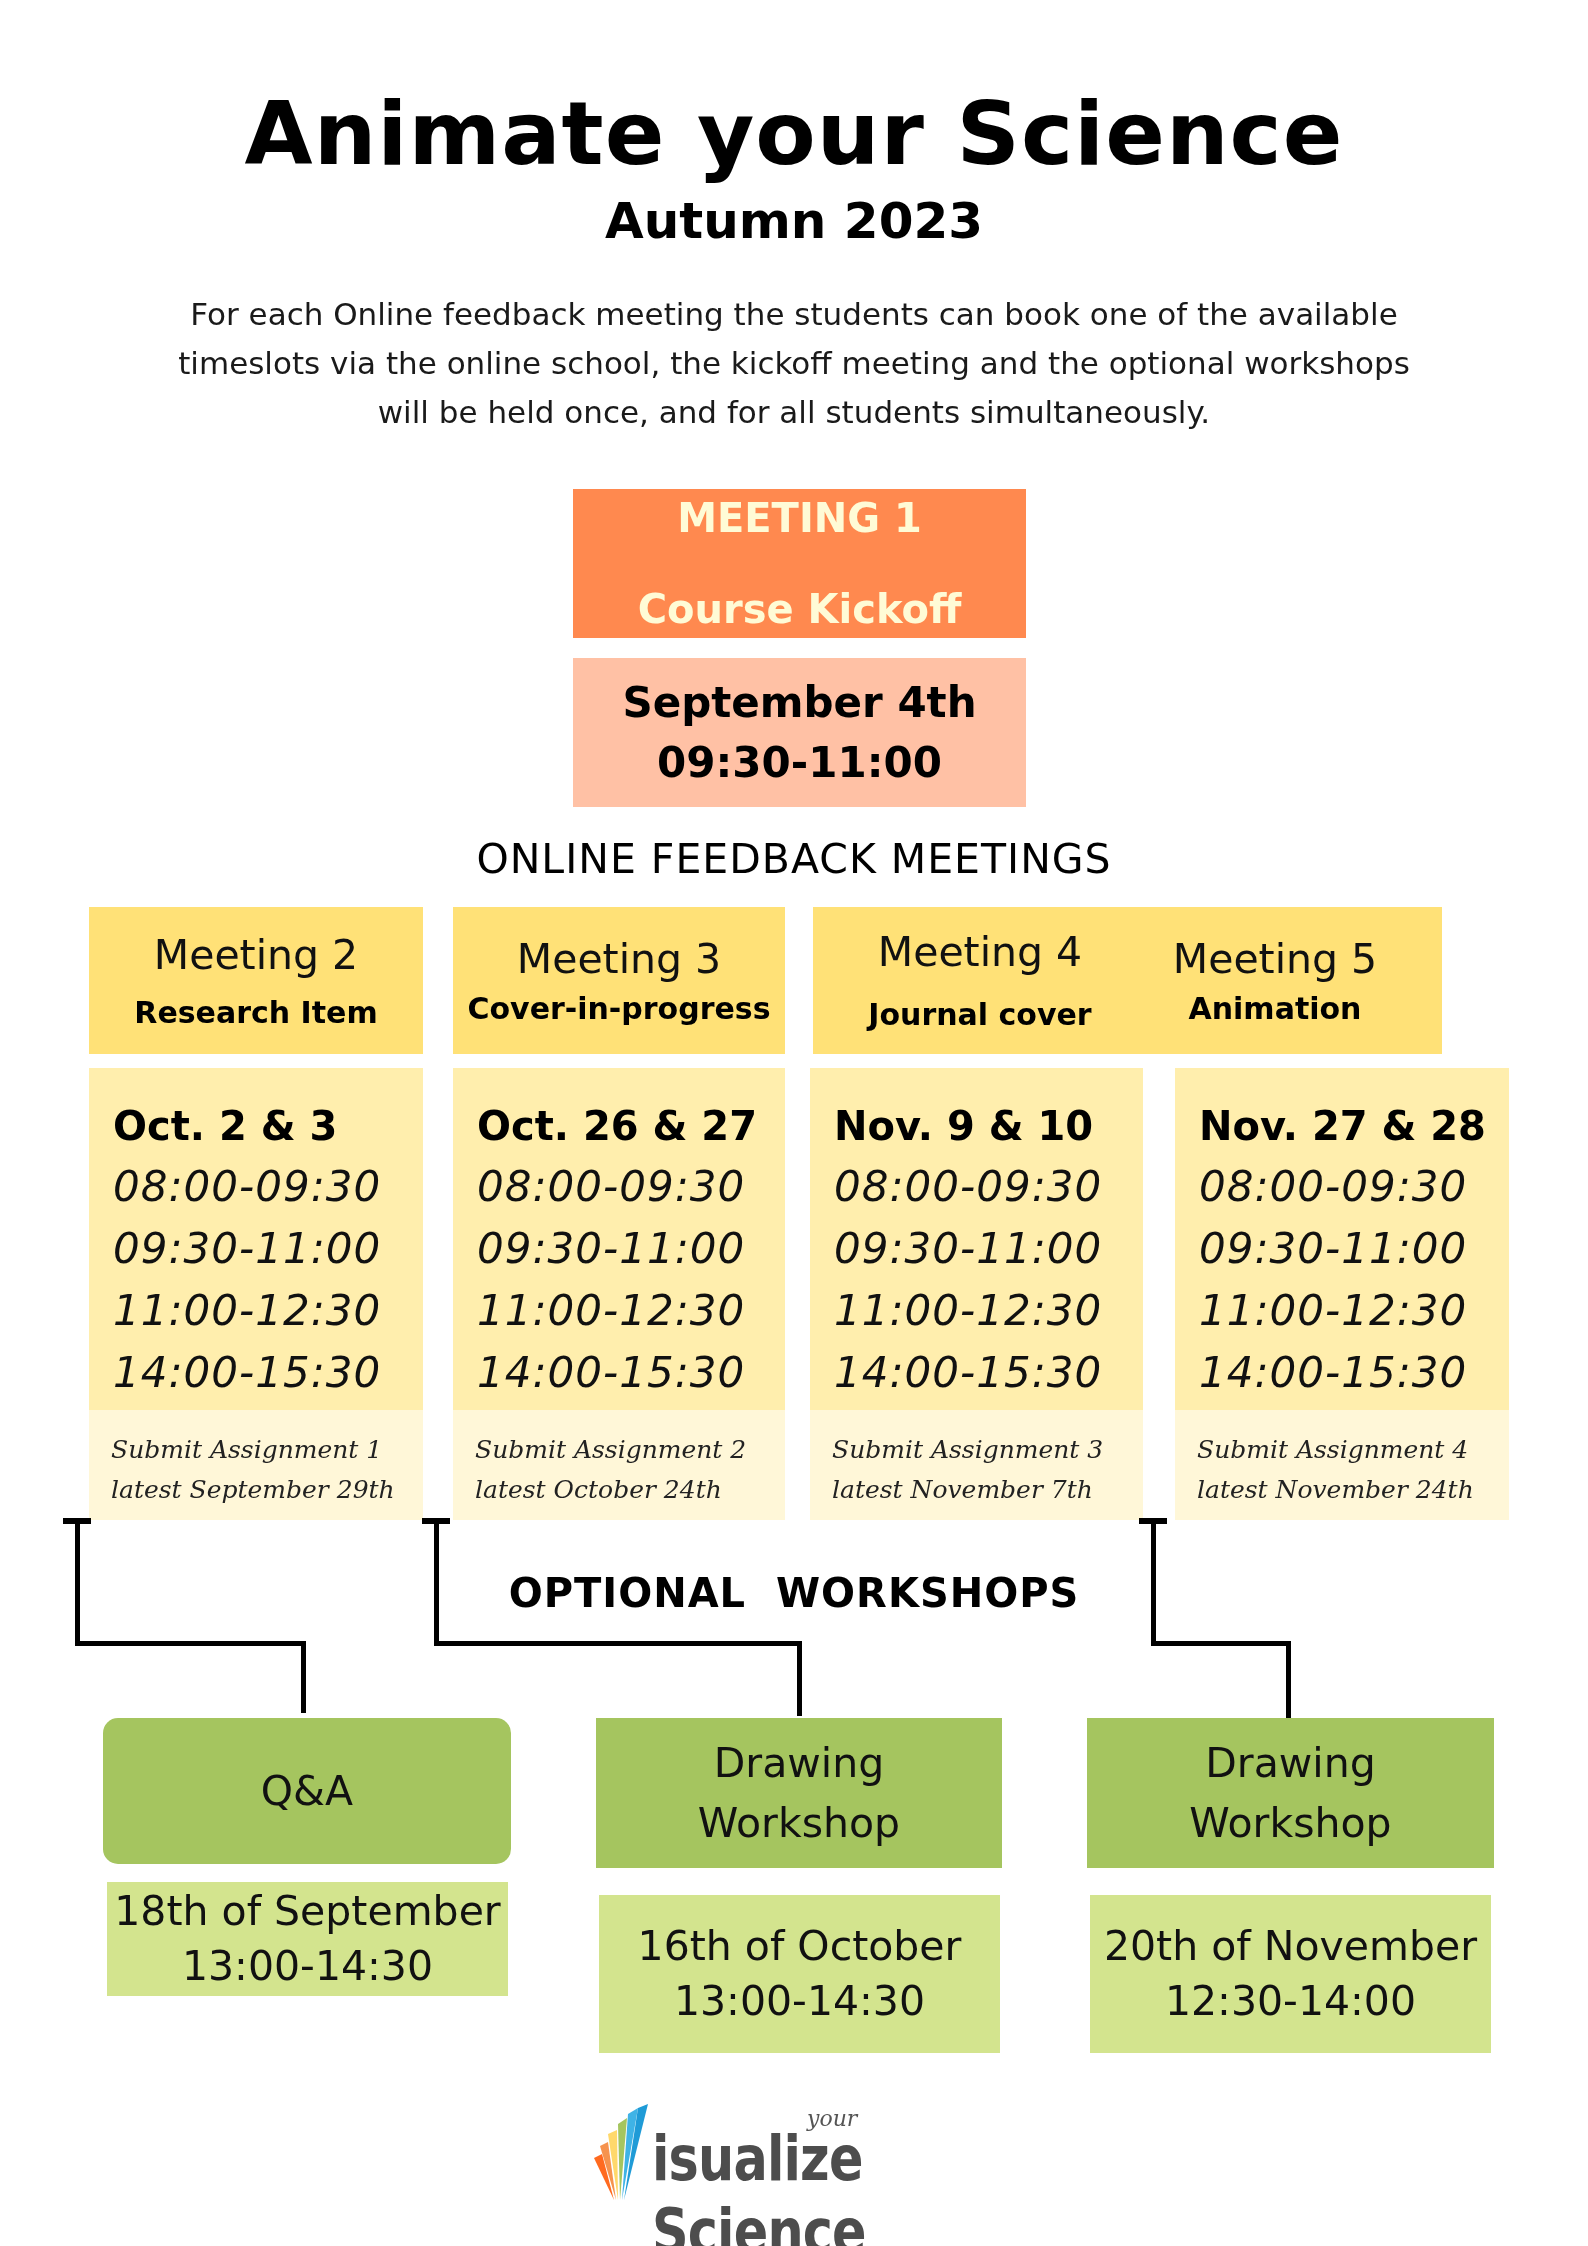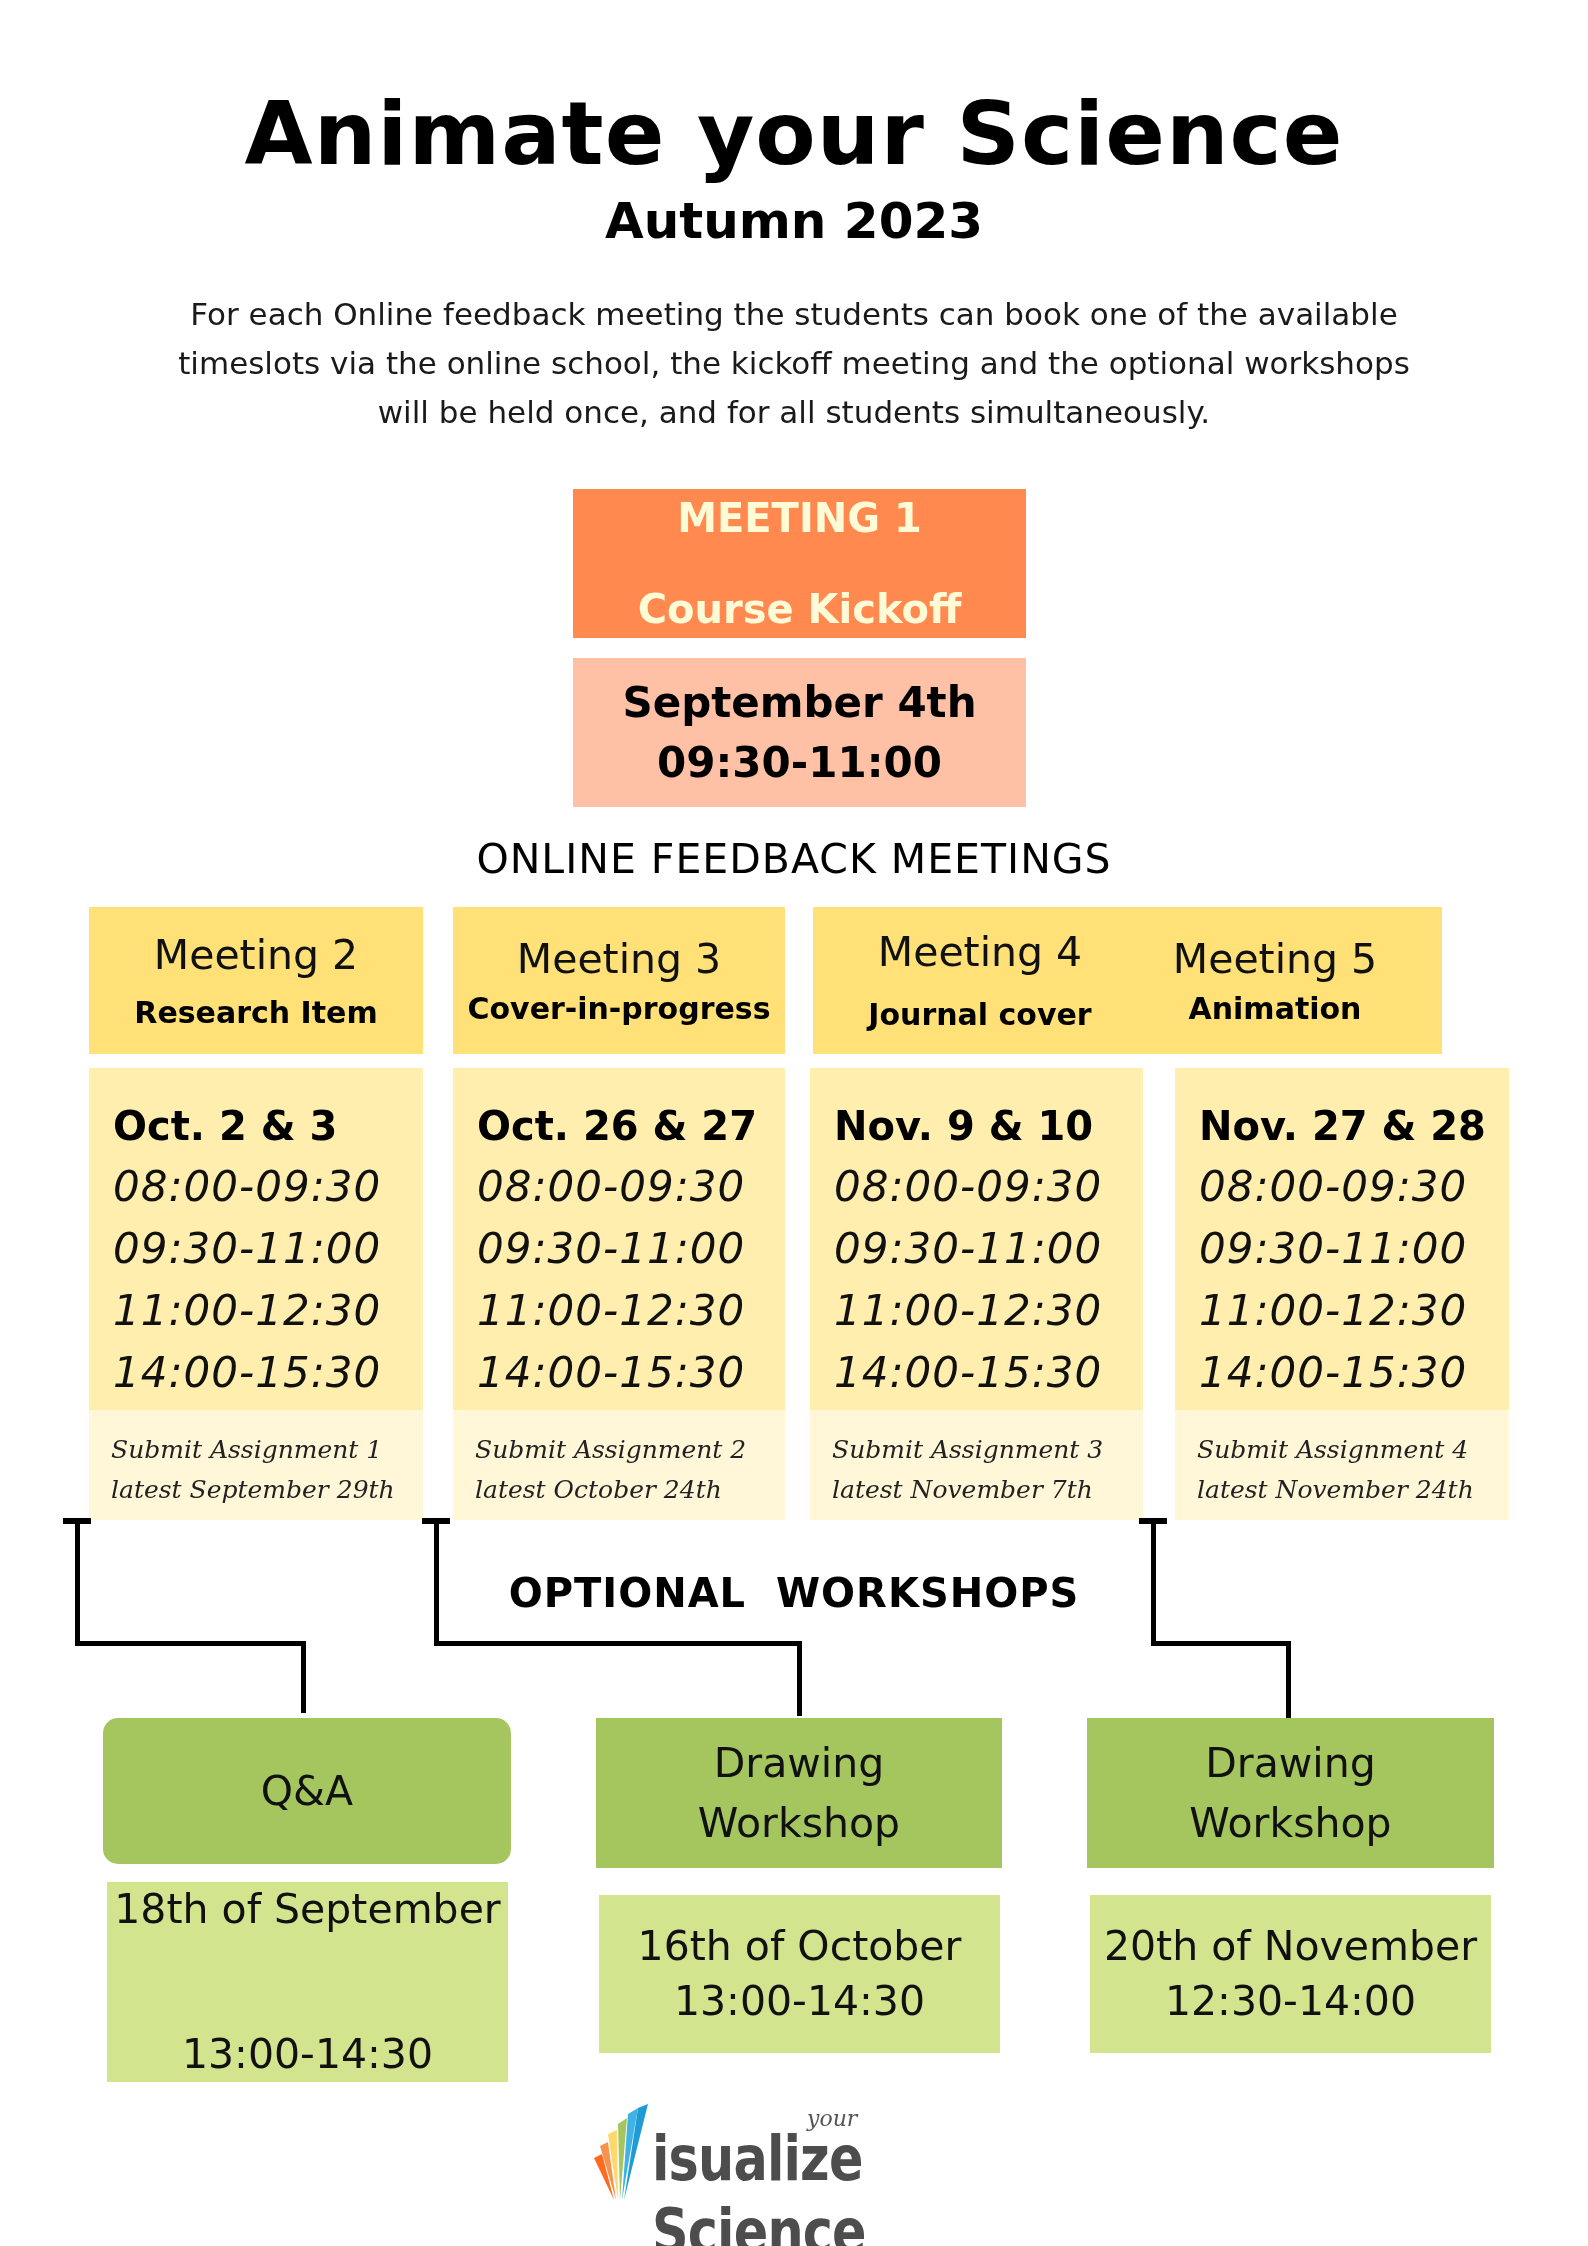--- a/index.html
+++ b/index.html
@@ -128,21 +128,21 @@
   <div class="line" style="left:1151px;top:1520px;width:5px;height:125px;"></div>
   <div class="line" style="left:1151px;top:1641px;width:140px;height:5px;"></div>
   <div class="line" style="left:1286px;top:1641px;width:5px;height:78px;"></div>
 </div>
 
 <div class="abs section-label" style="top:1570px;font-weight:bold;font-size:40px;white-space:pre;">OPTIONAL  WORKSHOPS</div>
 
 <div class="abs ws-head" style="left:103px;top:1718px;width:408px;height:146px;background:#A5C55F;border-radius:15px;">
   <div>Q&amp;A</div>
 </div>
-<div class="abs ws-date" style="left:107px;top:1882px;width:401px;height:200px;background:#D3E48E;justify-content:space-between;">
+<div class="abs ws-date" style="left:107px;top:1882px;width:401px;height:114px;background:#D3E48E;">
   <div>18th of September</div>
   <div>13:00-14:30</div>
 </div>
 
 <div class="abs ws-head" style="left:596px;top:1718px;width:406px;height:150px;background:#A5C55F;">
   <div>Drawing</div>
   <div>Workshop</div>
 </div>
 <div class="abs ws-date" style="left:599px;top:1895px;width:401px;height:158px;background:#D3E48E;">
   <div>16th of October</div>

